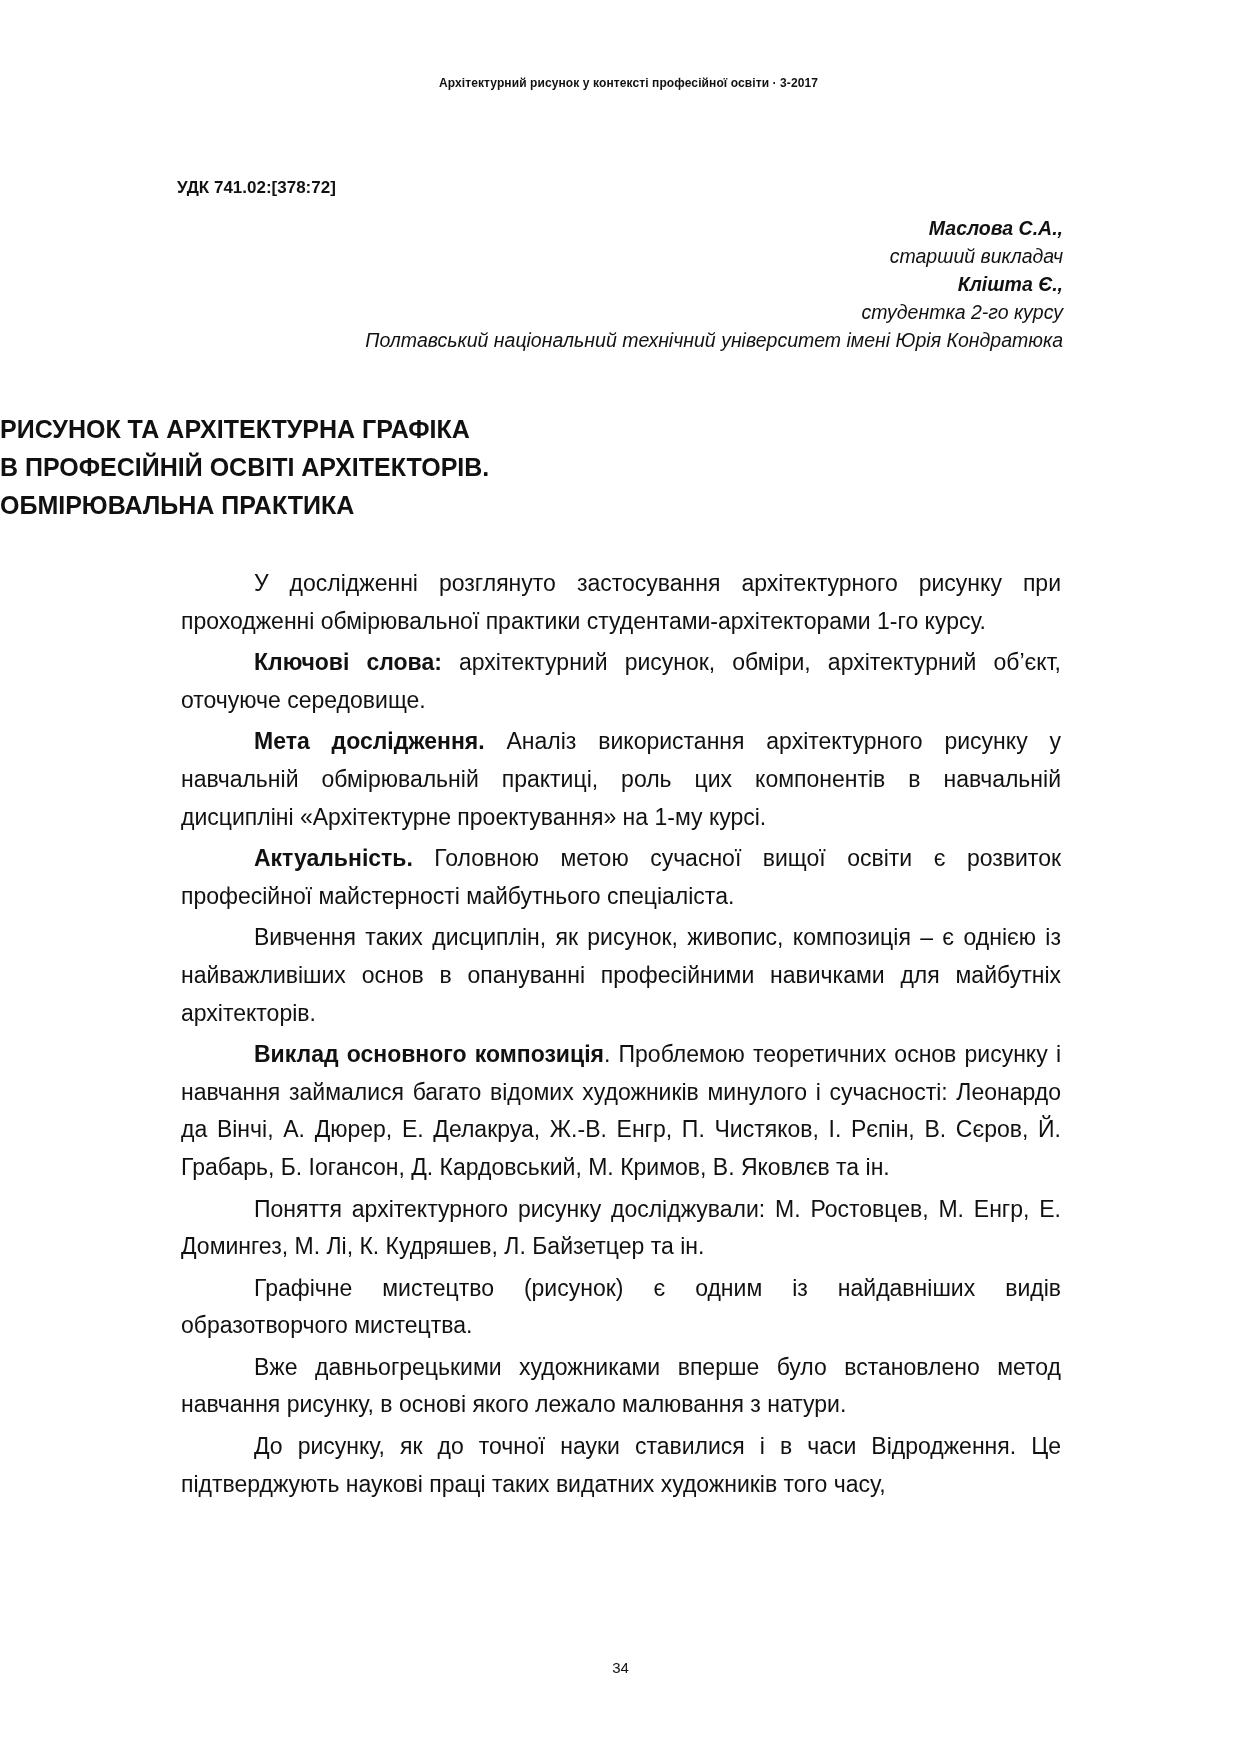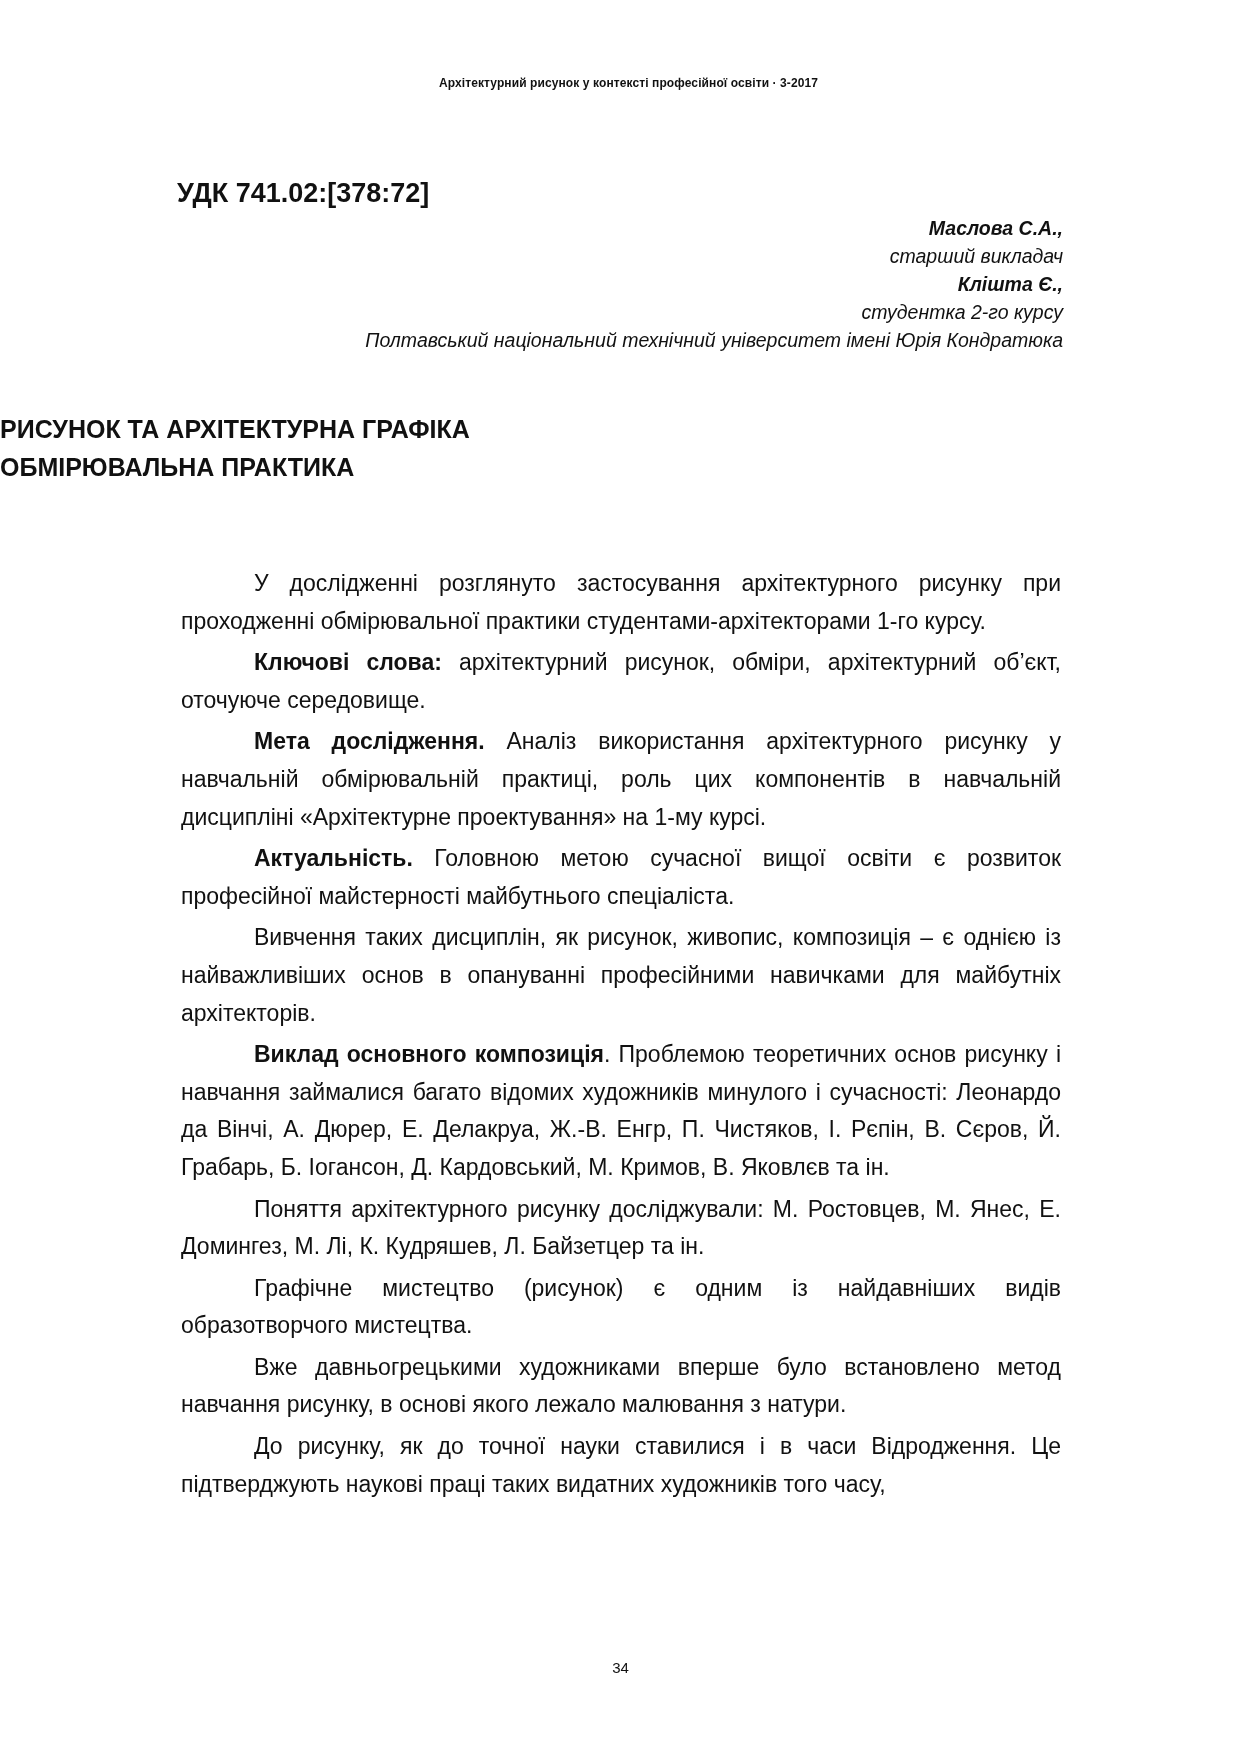--- a/index.html
+++ b/index.html
@@ -28,21 +28,21 @@
       width: 1241px;
       text-align: center;
       font-size: 12px;
       font-weight: bold;
       letter-spacing: 0.1px;
     }
     .udk {
       position: absolute;
       top: 178px;
       left: 177px;
-      font-size: 27px;
+      font-size: 17px;
       font-weight: bold;
     }
     .authors {
       position: absolute;
       top: 214px;
       right: 178px;
       text-align: right;
       font-size: 19.5px;
       font-style: italic;
       line-height: 28px;
@@ -94,31 +94,32 @@
   <div class="authors">
     <div class="name">Маслова С.А.,</div>
     <div>старший викладач</div>
     <div class="name">Клішта Є.,</div>
     <div>студентка 2-го курсу</div>
     <div class="affiliation">Полтавський національний технічний університет імені Юрія Кондратюка</div>
   </div>
 
   <div class="title">
     <div>РИСУНОК ТА АРХІТЕКТУРНА ГРАФІКА</div>
+    <div>В ПРОФЕСІЙНІЙ ОСВІТІ АРХІТЕКТОРІВ.</div>
     <div>ОБМІРЮВАЛЬНА ПРАКТИКА</div>
   </div>
 
   <div class="body-text">
     <p>У дослідженні розглянуто застосування архітектурного рисунку при проходженні обмірювальної практики студентами-архітекторами 1-го курсу.</p>
     <p><b>Ключові слова:</b><span> архітектурний рисунок, обміри, архітектурний об’єкт, оточуюче середовище.</span></p>
     <p><b>Мета дослідження.</b><span> Аналіз використання архітектурного рисунку у навчальній обмірювальній практиці, роль цих компонентів в навчальній дисципліні «Архітектурне проектування» на 1-му курсі.</span></p>
     <p><b>Актуальність.</b><span> Головною метою сучасної вищої освіти є розвиток професійної майстерності майбутнього спеціаліста.</span></p>
     <p>Вивчення таких дисциплін, як рисунок, живопис, композиція – є однією із найважливіших основ в опануванні професійними навичками для майбутніх архітекторів.</p>
     <p><b>Виклад основного композиція</b><span>. Проблемою теоретичних основ рисунку і навчання займалися багато відомих художників минулого і сучасності: Леонардо да Вінчі, А. Дюрер, Е. Делакруа, Ж.-В. Енгр, П. Чистяков, І. Рєпін, В. Сєров, Й. Грабарь, Б. Іогансон, Д. Кардовський, М. Кримов, В. Яковлєв та ін.</span></p>
-    <p>Поняття архітектурного рисунку досліджували: М. Ростовцев, М. Янес, Е. Домингез, М. Лі, К. Кудряшев, Л. Байзетцер та ін.</p>
+    <p>Поняття архітектурного рисунку досліджували: М. Ростовцев, М. Енгр, Е. Домингез, М. Лі, К. Кудряшев, Л. Байзетцер та ін.</p>
     <p>Графічне мистецтво (рисунок) є одним із найдавніших видів образотворчого мистецтва.</p>
     <p>Вже давньогрецькими художниками вперше було встановлено метод навчання рисунку, в основі якого лежало малювання з натури.</p>
     <p>До рисунку, як до точної науки ставилися і в часи Відродження. Це підтверджують наукові праці таких видатних художників того часу,</p>
   </div>
 
   <div class="page-number">34</div>
 
 </div>
 
 </body></html>

